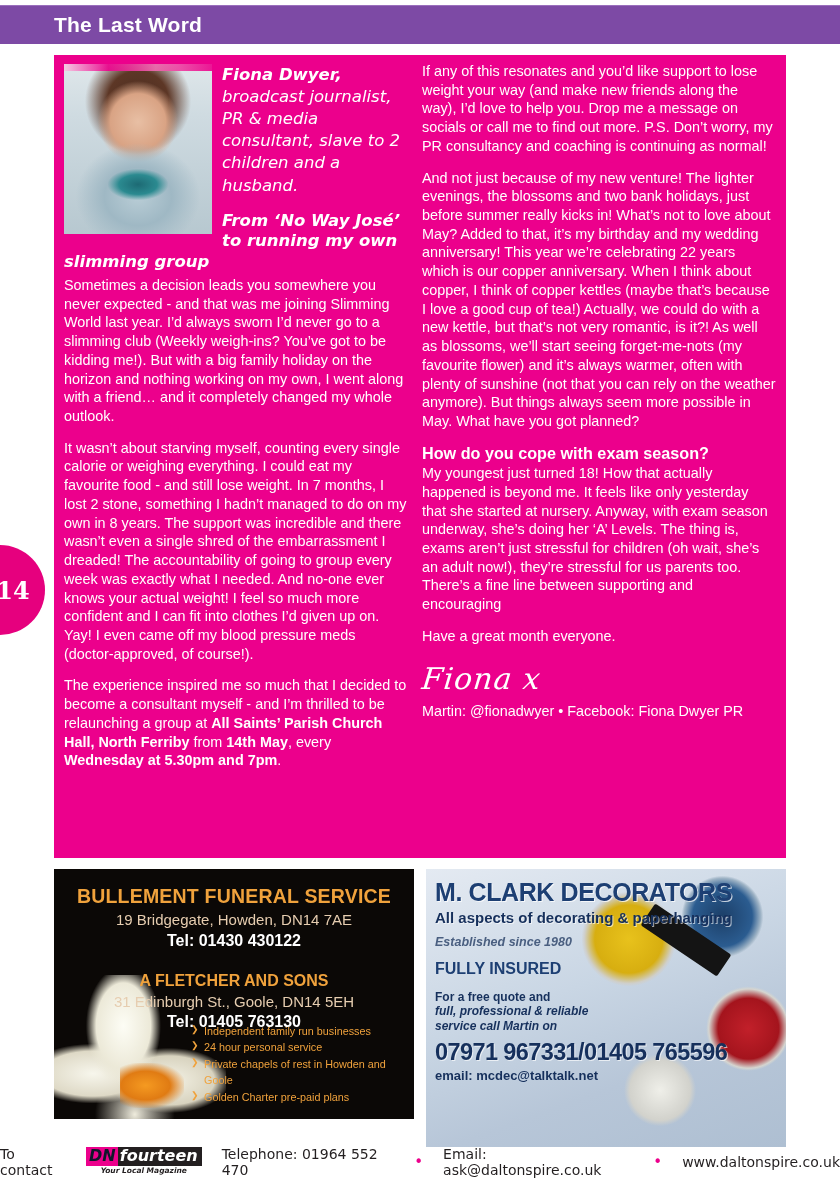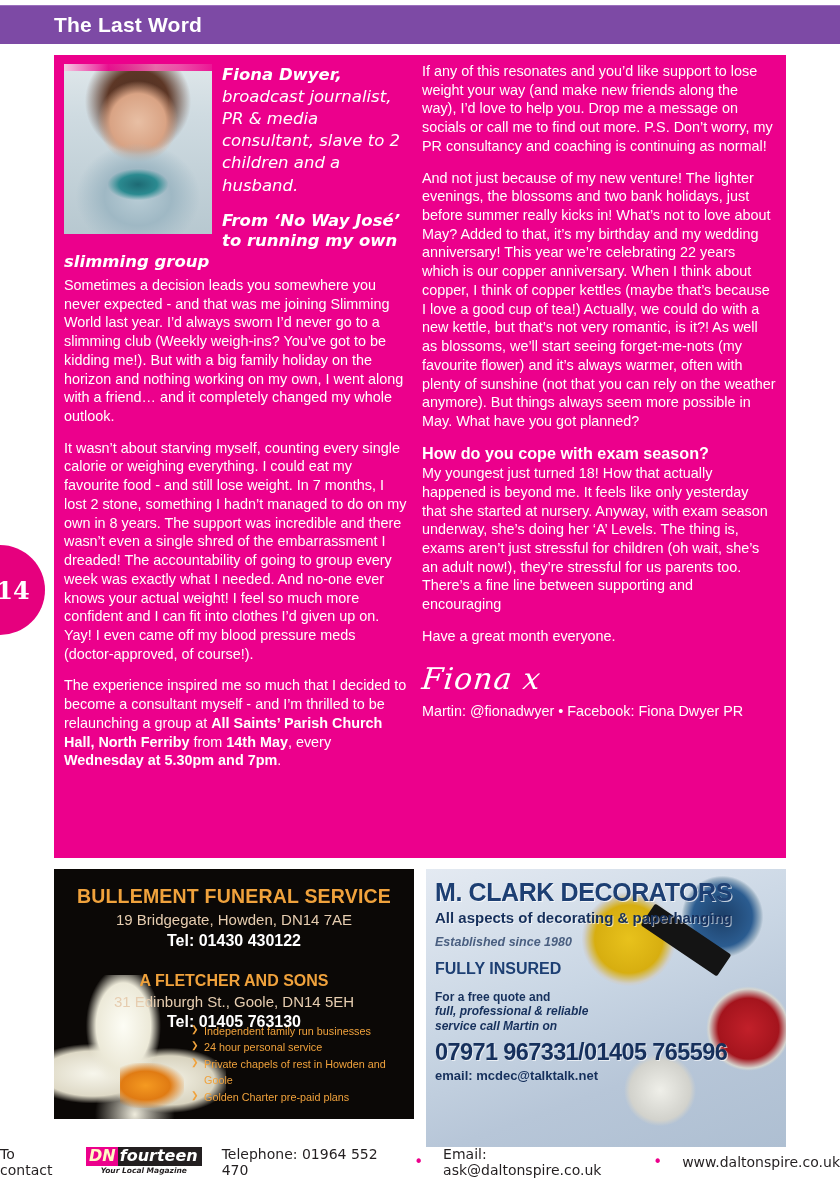--- a/index.html
+++ b/index.html
@@ -181,21 +181,21 @@
     display: flex; align-items: center; justify-content: center; gap: 20px;
     font-size: 14px; color: #231f20;
     font-family: "DejaVu Sans", sans-serif;
   }
   .logo {
     display: inline-flex; flex-direction: column; align-items: stretch;
     height: 30px; line-height: 1;
   }
   .logo-top { display: flex; height: 19px; }
   .logo-dn {
-    background: #ec008c; color: #fef9c3; font-weight: bold; font-size: 16px;
+    background: #ec008c; color: #0f172a; font-weight: bold; font-size: 16px;
     padding: 1px 2px 0 3px; font-style: italic;
   }
   .logo-fourteen {
     background: #231f20; color: #ffffff; font-weight: bold; font-size: 16px;
     font-style: italic; padding: 1px 4px 0 2px;
   }
   .logo-tag {
     background: #ffffff; color: #231f20; font-size: 7.5px; font-style: italic;
     text-align: center; padding-top: 1px; font-weight: bold;
   }

